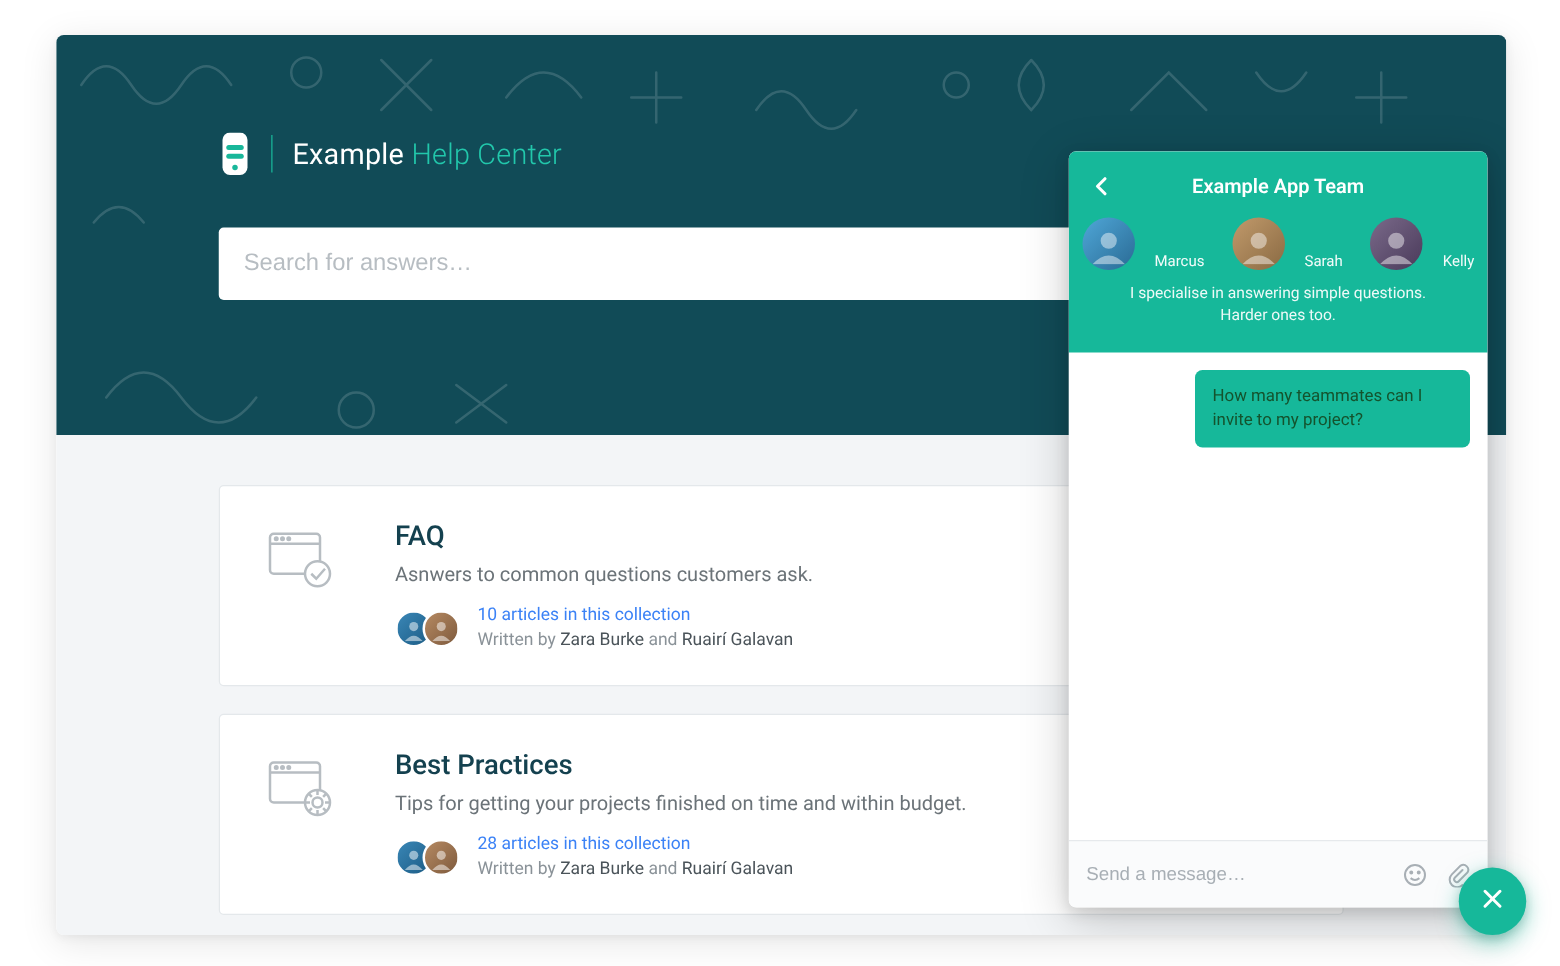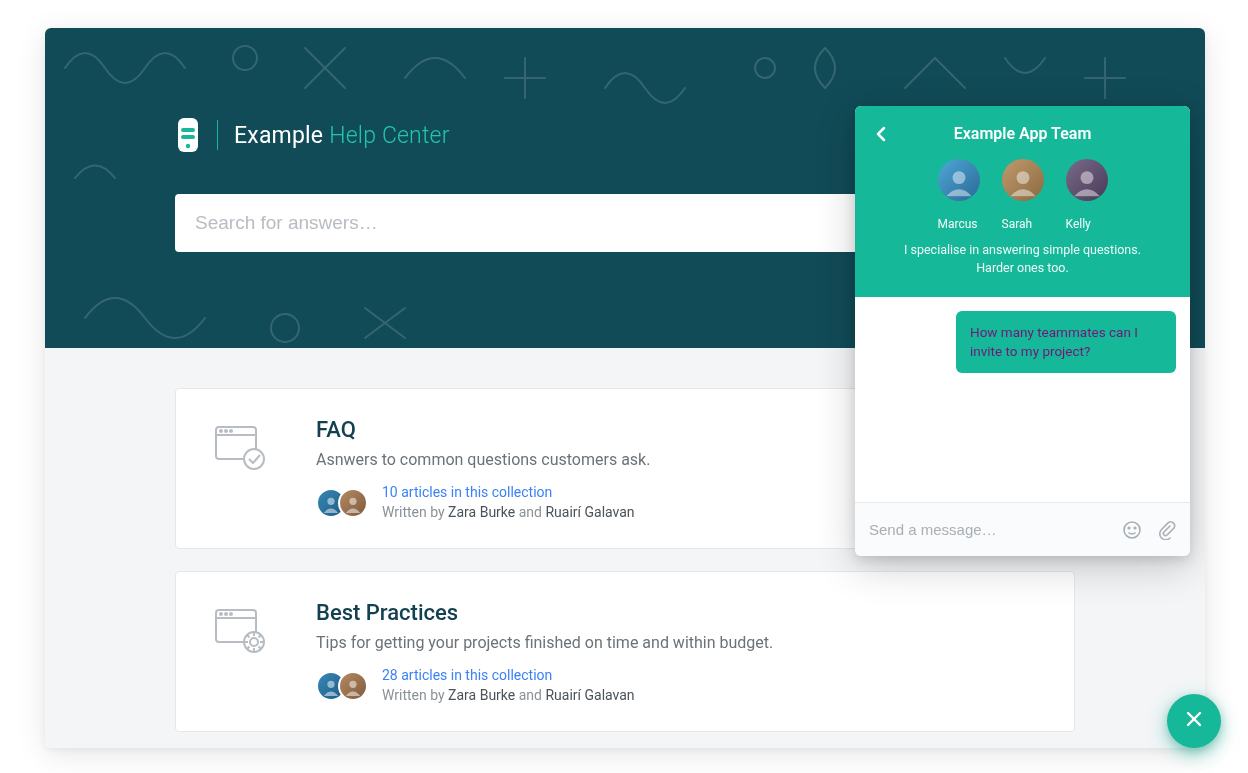--- a/index.html
+++ b/index.html
@@ -21,21 +21,21 @@
     background: #114b57;
     overflow: hidden;
   }
   .scribble {
     position: absolute; inset: 0;
     opacity: 0.15;
     pointer-events: none;
   }
   .hero-inner {
     position: absolute;
-    left: 130px; top: 90px; right: 130px;
+    left: 130px; top: 78px; right: 130px;
   }
   .logo-row { display: flex; align-items: center; gap: 16px; margin-bottom: 42px; }
   .logo-mark {
     width: 26px; height: 34px; position: relative;
   }
   .logo-divider { width: 1px; height: 30px; background: #18b79a; }
   .brand { font-size: 23px; font-weight: 400; color: #fff; letter-spacing: 0.2px; }
   .brand .hc { color: #22c7ab; font-weight: 300; }
   .hero-title { color: #fff; font-size: 32px; font-weight: 300; margin-bottom: 28px; }
   .search {
@@ -70,22 +70,22 @@
   }
   .avatar:first-child { margin-left: 0; background: linear-gradient(135deg,#3a87b7,#1c5c85); }
   .meta-text { font-size: 14px; color: #8a9298; line-height: 1.4; }
   .meta-text .count { color: #3b82f6; }
   .meta-text .by { }
   .meta-text .authors { color: #4a5359; }
 
   
   .chat {
     position: absolute;
-    right: 15px; top: 78px;
-    width: 335px; height: 450px;
+    right: 15px; top: 93px;
+    width: 335px; height: 605px;
     background: #fff;
     border-radius: 6px;
     box-shadow: 0 10px 40px rgba(0,0,0,0.2), 0 4px 12px rgba(0,0,0,0.12);
     overflow: hidden;
     display: flex; flex-direction: column;
   }
   .chat-header {
     background: #16b89a;
     color: #fff;
     padding: 18px 18px 20px 18px;
@@ -93,36 +93,36 @@
     text-align: center;
   }
   .chat-back {
     position: absolute; left: 16px; top: 20px;
     width: 20px; height: 20px; cursor: pointer;
     display:flex;align-items:center;justify-content:center;
   }
   .chat-title { font-size: 16px; font-weight: 600; }
   .chat-sub { font-size: 12px; opacity: 0.9; margin-top: 2px; }
   .team-row { display: flex; justify-content: center; gap: 22px; margin: 16px 0 8px; }
-  .team-member { display: flex; flex-direction: column; align-items: flex-start; gap: 16px; }
+  .team-member { display: flex; flex-direction: row; align-items: flex-end; gap: 16px; }
   .team-avatar {
     width: 42px; height: 42px; border-radius: 50%;
     background: linear-gradient(135deg,#4fa7d8,#2a6a94);
     position:relative; overflow:hidden;
   }
   .team-member:nth-child(2) .team-avatar { background: linear-gradient(135deg,#c19a6b,#8a6a43); }
   .team-member:nth-child(3) .team-avatar { background: linear-gradient(135deg,#7a6a8a,#4a3a5a); }
   .team-name { font-size: 12px; opacity: 0.95; }
   .chat-tagline { font-size: 12.5px; opacity: 0.92; margin-top: 10px; line-height: 1.45; padding: 0 18px; }
   .chat-messages {
     flex: 1; background: #fff; padding: 14px 14px; overflow: hidden;
   }
   .msg-out {
     margin-left: auto;
-    background: #16b89a; color: #701a75;
+    background: #16b89a; color: #14532d;
     padding: 12px 14px; border-radius: 6px;
     font-size: 13.5px; line-height: 1.4;
     max-width: 220px;
   }
   .chat-compose {
     height: 54px; border-top: 1px solid #e6e9ec;
     display: flex; align-items: center; padding: 0 14px; gap: 10px;
     background: #fafbfc;
   }
   .compose-input {

